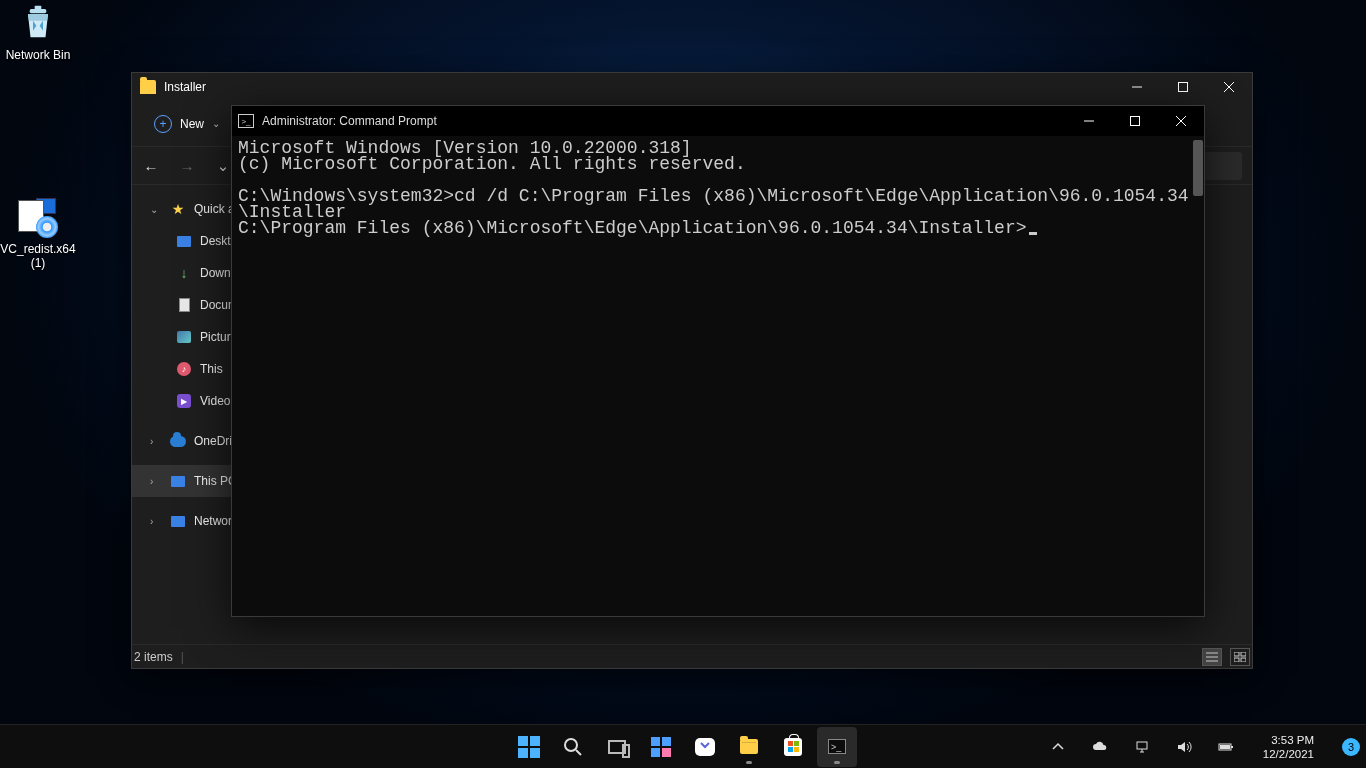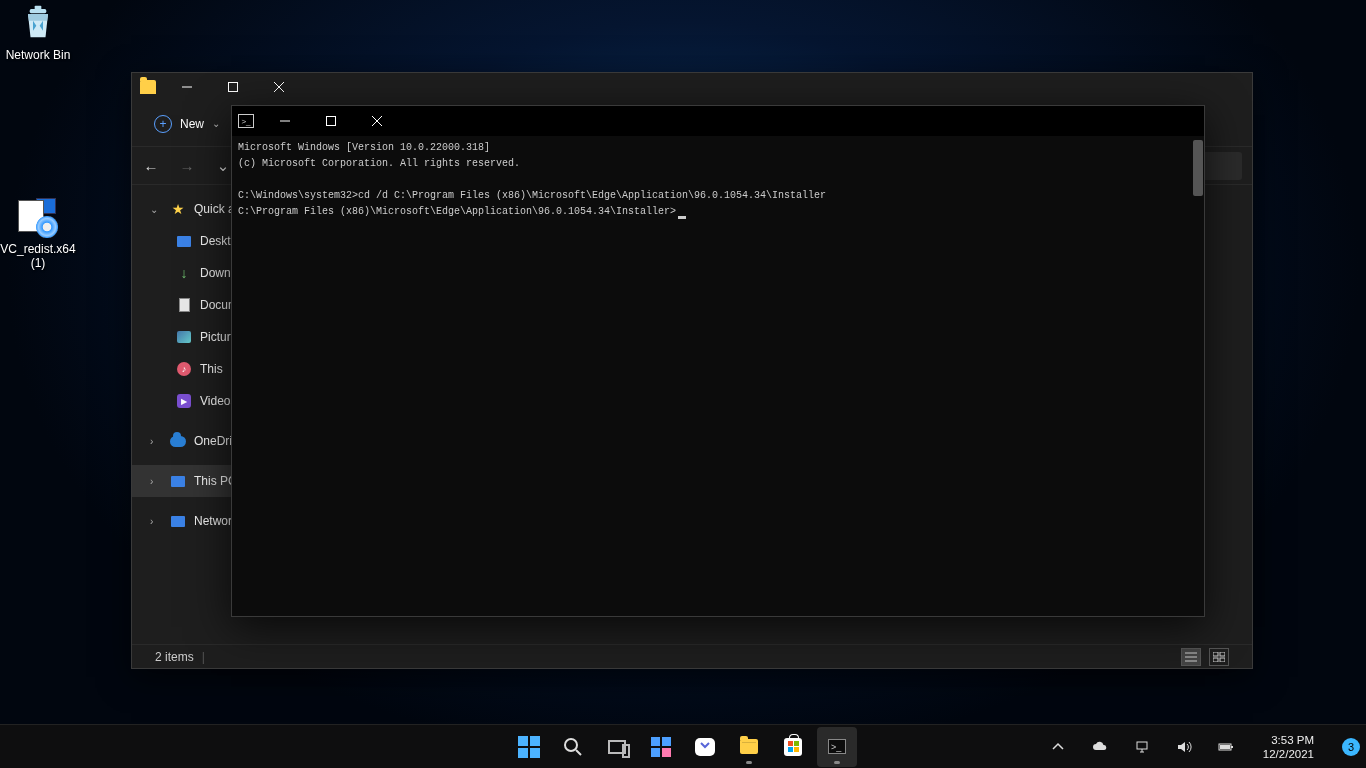--- a/index.html
+++ b/index.html
@@ -92,39 +92,39 @@
   .doc-icn{width:11px;height:14px;background:#e8e8e8;border:1px solid #888;}
   .pic-icn{width:14px;height:12px;background:linear-gradient(135deg,#47a,#6cc);border-radius:2px;}
   .mus-icn{width:14px;height:14px;background:#e05a6f;border-radius:50%;display:flex;align-items:center;justify-content:center;color:#fff;font-size:9px;}
   .vid-icn{width:14px;height:14px;background:#7a4fd0;border-radius:3px;display:flex;align-items:center;justify-content:center;color:#fff;font-size:8px;}
   .cloud-icn{width:16px;height:11px;background:#2a7fd4;border-radius:6px;position:relative;}
   .cloud-icn::before{content:"";position:absolute;width:8px;height:8px;background:#2a7fd4;border-radius:50%;top:-4px;left:3px;}
   .pc-icn{width:14px;height:11px;background:#3b82e6;border-radius:1px;}
   .net-icn{width:14px;height:11px;background:#3b82e6;border-radius:1px;position:relative;}
 
   .ex-content{flex:1;background:#1e1e1e;}
-  .ex-status{height:24px;border-top:1px solid #2a2a2a;display:flex;align-items:center;padding:0 23px;color:#ccc;font-size:12px;gap:8px;}
+  .ex-status{height:24px;border-top:1px solid #2a2a2a;display:flex;align-items:center;padding:0 2px;color:#ccc;font-size:12px;gap:8px;}
   .ex-status .spacer{flex:1;}
   .view-btn{width:20px;height:18px;border:1px solid #555;display:flex;align-items:center;justify-content:center;}
   .view-btn.sel{background:#444;}
 
   
   .cmd {
     position:absolute;
     left:231px; top:105px;
     width:974px; height:512px;
     background:#0c0c0c;
     border:1px solid #3a3a3a;
     box-shadow:0 10px 40px rgba(0,0,0,0.7);
     display:flex;flex-direction:column;
   }
   .cmd-titlebar{height:30px;background:#000;display:flex;align-items:center;padding-left:6px;}
   .cmd-titlebar .cmd-icn{width:16px;height:14px;border:1px solid #ccc;margin-right:8px;position:relative;font-size:8px;display:flex;align-items:center;justify-content:center;color:#ccc;}
   .cmd-titlebar .title{flex:1;color:#ddd;font-size:12px;}
-  .cmd-body{flex:1;padding:4px 6px;font-family:Consolas,"Courier New",monospace;font-size:10px;line-height:16px;color:#ccc;white-space:pre-wrap;word-break:break-all;position:relative;overflow:hidden;}
+  .cmd-body{flex:1;padding:4px 6px;font-family:Consolas,"Courier New",monospace;font-size:18px;line-height:16px;color:#ccc;white-space:pre-wrap;word-break:break-all;position:relative;overflow:hidden;}
   .cmd-body .hl-box{border:1.5px solid #e86b5c;padding:4px 3px;margin:8px -3px;}
   .cursor{display:inline-block;width:8px;height:3px;background:#ccc;vertical-align:bottom;margin-bottom:1px;margin-left:2px;}
   .cmd-scroll{position:absolute;right:0;top:0;width:14px;height:100%;}
   .cmd-scroll-thumb{position:absolute;right:1px;top:4px;width:10px;height:56px;background:#555;border-radius:2px;}
 
   
   .taskbar{position:absolute;left:0;bottom:0;width:100%;height:44px;background:rgba(15,15,15,0.92);border-top:1px solid #222;display:flex;align-items:center;}
   .tb-center{position:absolute;left:50%;transform:translateX(-50%);display:flex;gap:4px;}
   .tb-icon{width:40px;height:40px;display:flex;align-items:center;justify-content:center;border-radius:4px;cursor:pointer;}
   .tb-icon.active{background:#2a2a2a;position:relative;}
@@ -186,20 +186,21 @@
     <span class="mon"></span>
       <span class="box"></span>
       <span class="disc"></span>
   </div>
   <div class="label">VC_redist.x64 (1)</div>
 </div>
 
 <div class="explorer">
   <div class="ex-titlebar">
     <span class="folder-icn"></span>
+    <span class="title">Installer</span>
     <div class="win-controls">
       <div class="win-btn">
           <svg viewBox="0 0 10 10">
             <path d="M0 5h10" stroke="#fff" stroke-width="1"></path>
           </svg>
         </div>
       <div class="win-btn">
           <svg viewBox="0 0 10 10">
             <rect x="0.5" y="0.5" width="9" height="9" fill="none" stroke="#fff" stroke-width="1"></rect>
           </svg>
@@ -307,20 +308,21 @@
           <rect x="0" y="6" width="5" height="4" fill="none" stroke="#ccc"></rect>
           <rect x="7" y="6" width="5" height="4" fill="none" stroke="#ccc"></rect>
         </svg>
       </span>
   </div>
 </div>
 
 <div class="cmd">
   <div class="cmd-titlebar">
     <span class="cmd-icn">&gt;_</span>
+    <span class="title">Administrator: Command Prompt</span>
     <div class="win-controls">
       <div class="win-btn">
           <svg viewBox="0 0 10 10">
             <path d="M0 5h10" stroke="#fff" stroke-width="1"></path>
           </svg>
         </div>
       <div class="win-btn">
           <svg viewBox="0 0 10 10">
             <rect x="0.5" y="0.5" width="9" height="9" fill="none" stroke="#fff" stroke-width="1"></rect>
           </svg>

